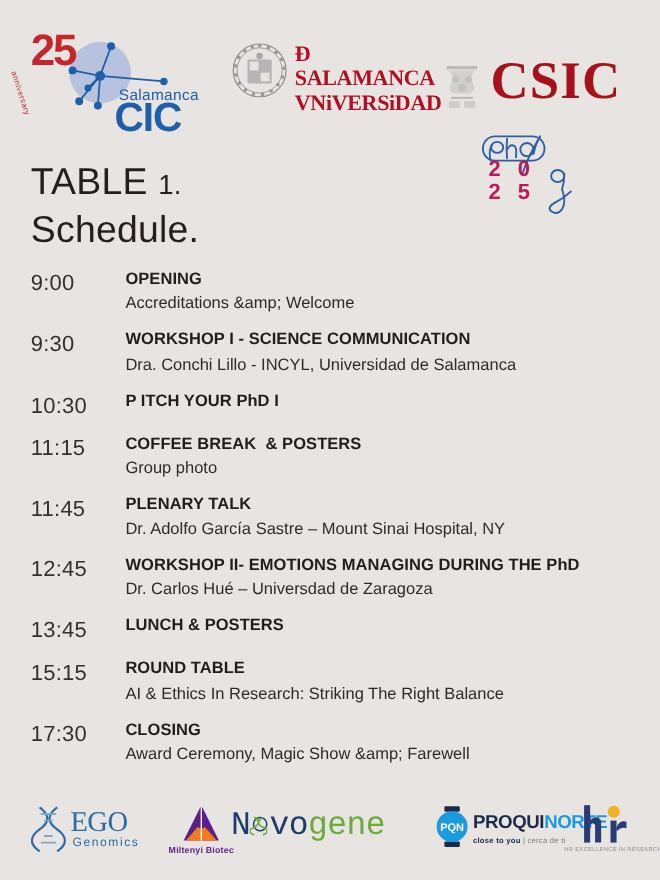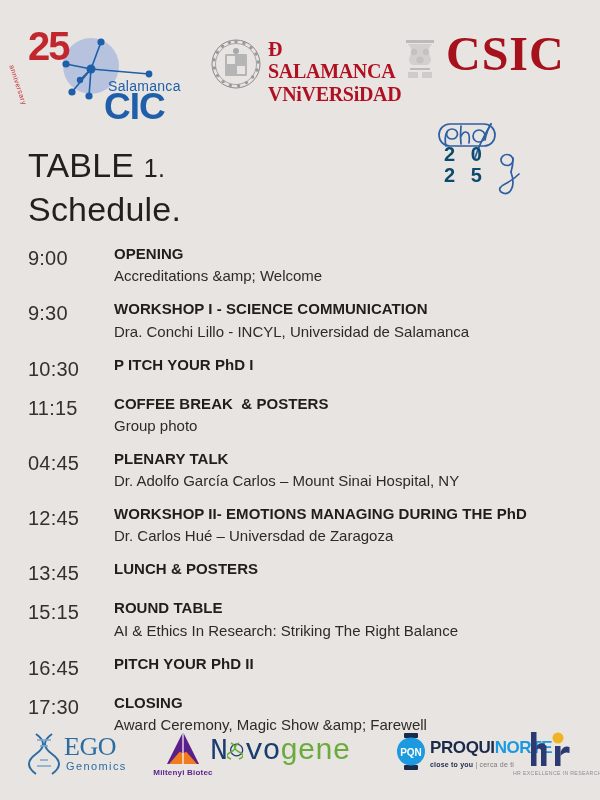--- a/index.html
+++ b/index.html
@@ -110,21 +110,21 @@
     font-weight: bold;
     font-size: 20px;
     line-height: 1.12;
     letter-spacing: -.3px;
   }
 
   
   .logo-csic {
     position: absolute;
     left: 400px;
-    top: 8px;
+    top: 28px;
     width: 180px;
     height: 58px;
   }
   .csic-seal {
     position: absolute;
     left: 0;
     top: 4px;
     opacity: .55;
   }
   .csic-text {
@@ -144,21 +144,21 @@
     position: absolute;
     left: 435px;
     top: 118px;
     width: 110px;
     height: 80px;
   }
   .phdday-nums {
     position: absolute;
     left: 9px;
     top: 26px;
-    color: #0c4a6e;
+    color: #be185d;
     font-size: 20px;
     font-weight: bold;
     line-height: 1.05;
     letter-spacing: 5px;
   }
 
   
   .title-block {
     position: absolute;
     left: 28px;
@@ -432,24 +432,24 @@
 
     <div class="row">
       <div class="row-time">11:15</div>
       <div class="row-body">
         <div class="row-title">COFFEE BREAK  &amp; POSTERS</div>
         <div class="row-sub">Group photo</div>
       </div>
     </div>
 
     <div class="row">
-      <div class="row-time">04:45</div>
+      <div class="row-time">11:45</div>
       <div class="row-body">
         <div class="row-title">PLENARY TALK</div>
-        <div class="row-sub">Dr. Adolfo García Carlos – Mount Sinai Hospital, NY</div>
+        <div class="row-sub">Dr. Adolfo García Sastre – Mount Sinai Hospital, NY</div>
       </div>
     </div>
 
     <div class="row">
       <div class="row-time">12:45</div>
       <div class="row-body">
         <div class="row-title">WORKSHOP II- EMOTIONS MANAGING DURING THE PhD</div>
         <div class="row-sub">Dr. Carlos Hué – Universdad de Zaragoza</div>
       </div>
     </div>
@@ -462,26 +462,20 @@
     </div>
 
     <div class="row">
       <div class="row-time">15:15</div>
       <div class="row-body">
         <div class="row-title">ROUND TABLE</div>
         <div class="row-sub">AI &amp; Ethics In Research: Striking The Right Balance</div>
       </div>
     </div>
 
-    <div class="row">
-      <div class="row-time">16:45</div>
-      <div class="row-body">
-        <div class="row-title">PITCH YOUR PhD II</div>
-      </div>
-    </div>
 
     <div class="row">
       <div class="row-time">17:30</div>
       <div class="row-body">
         <div class="row-title">CLOSING</div>
         <div class="row-sub">Award Ceremony, Magic Show &amp;amp; Farewell</div>
       </div>
     </div>
 
   </div>

